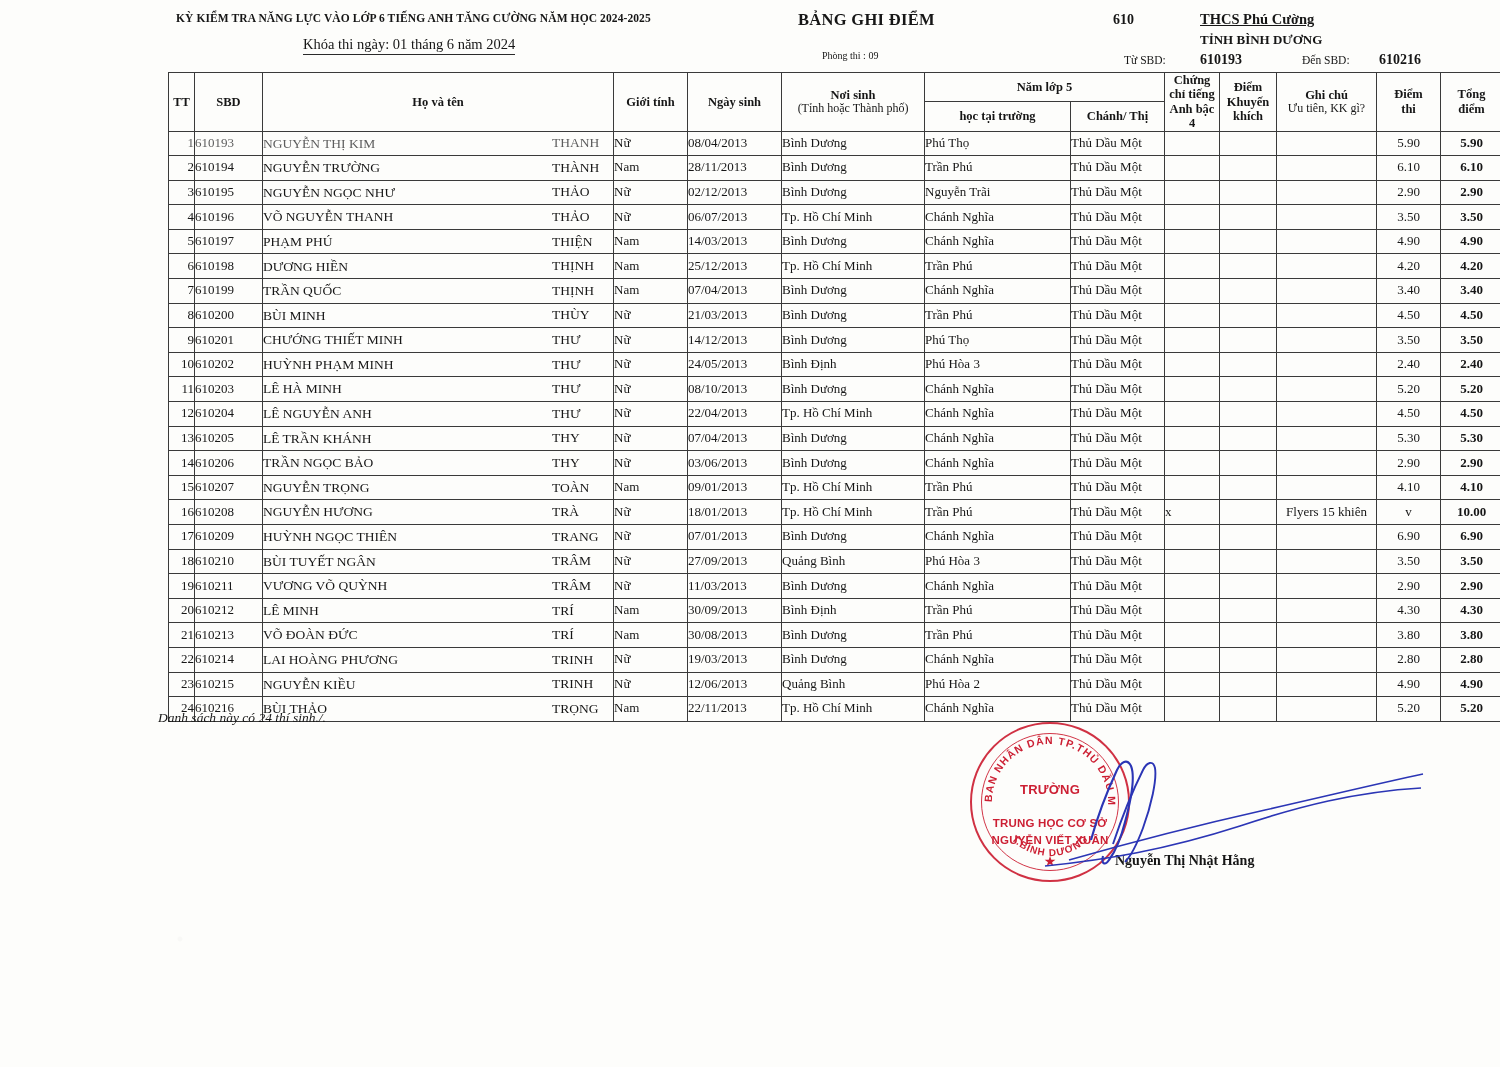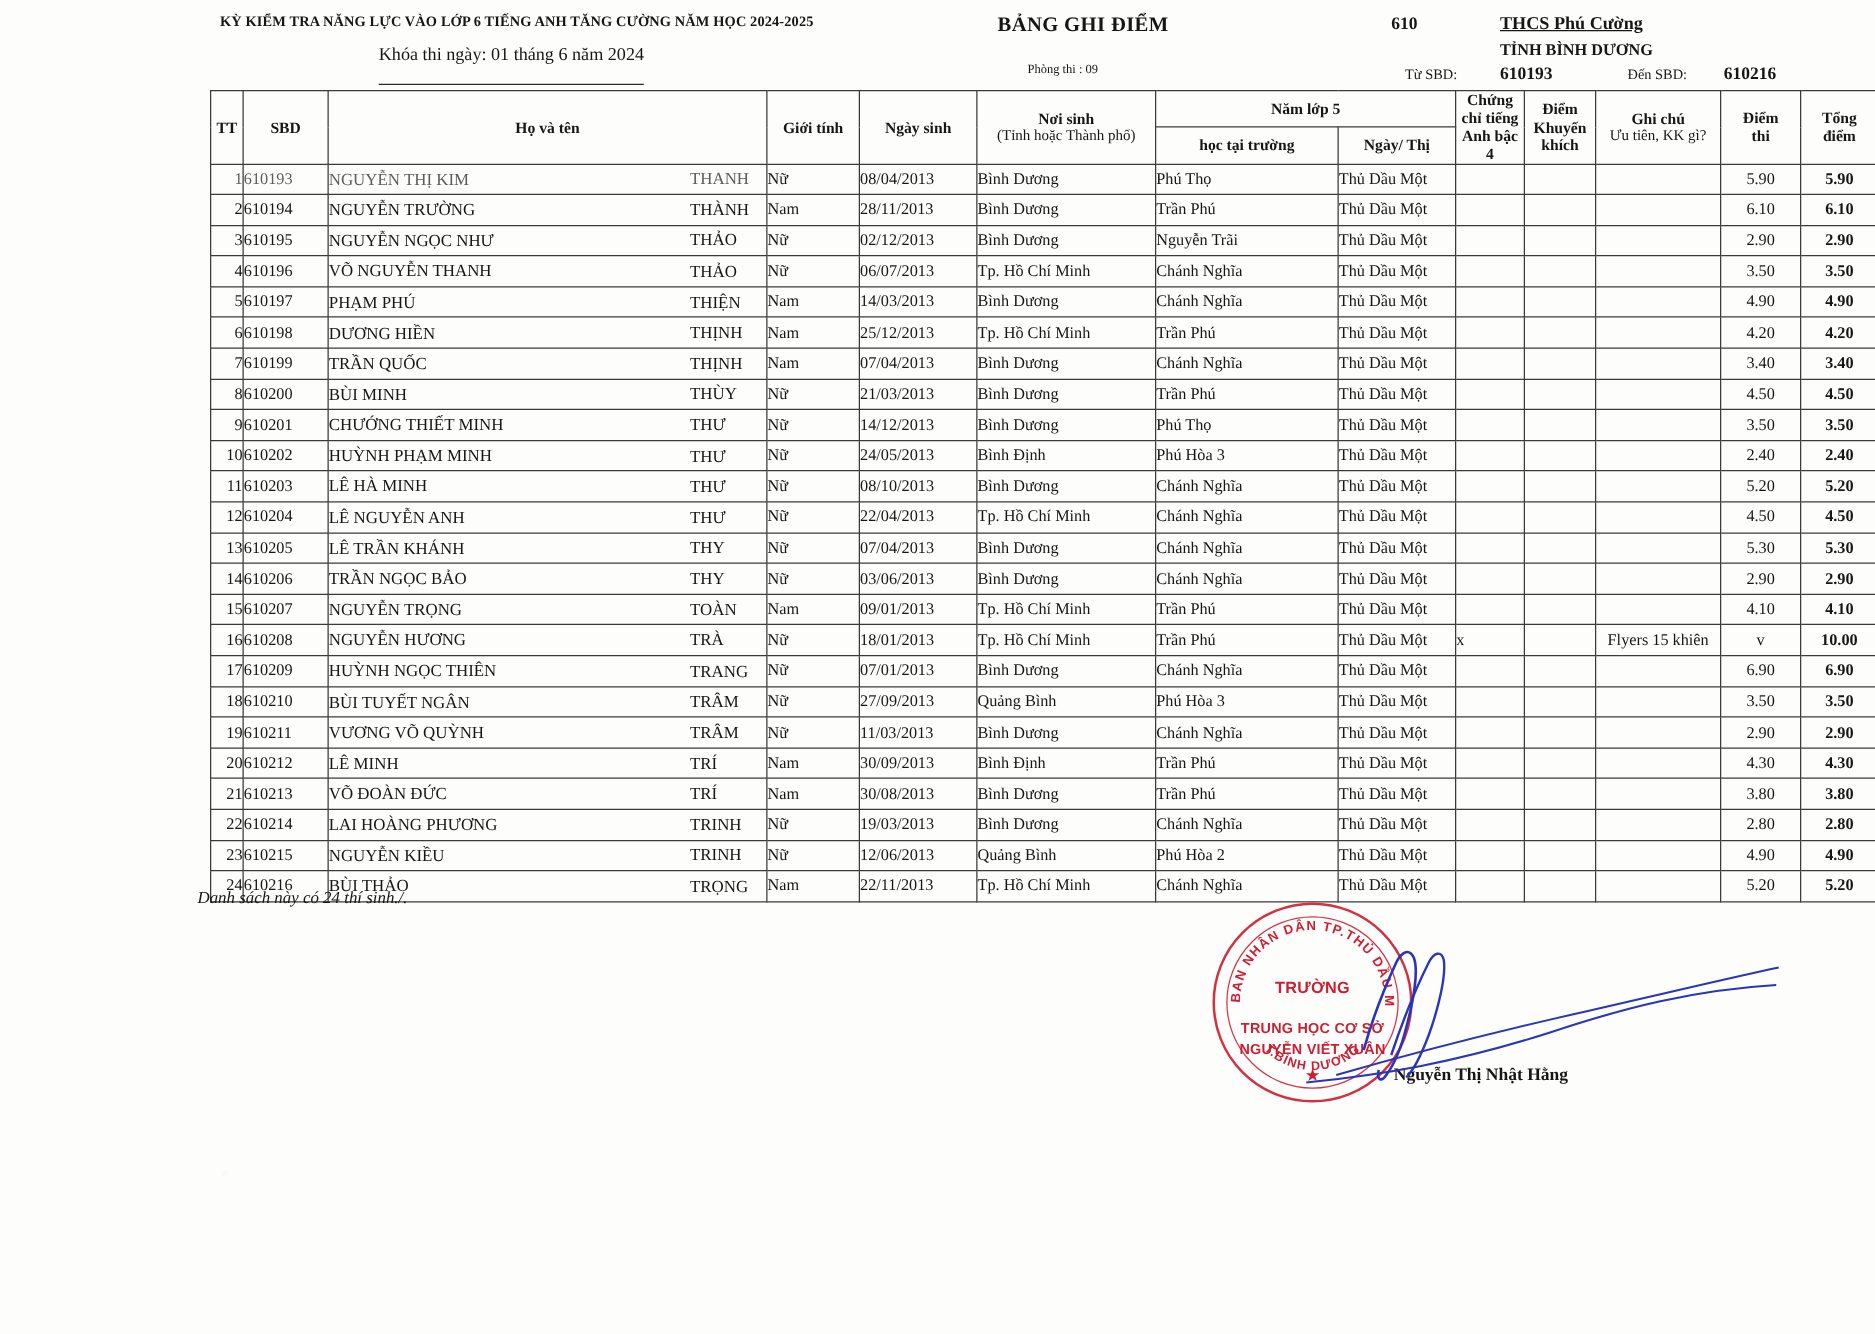--- a/index.html
+++ b/index.html
@@ -25,21 +25,21 @@
   .hdr{position:absolute;left:0;top:0;width:1214px;height:70px;}
   .h-title-left{
     position:absolute;left:176px;top:12px;width:470px;
     font-size:11.5px;font-weight:bold;letter-spacing:.1px;
     white-space:nowrap;
   }
   .h-khoathi{
     position:absolute;left:303px;top:36px;
     font-size:14.5px;
     border-bottom:1.2px solid #2a2a2a;
-    padding-bottom:14px;
+    padding-bottom:1px;
     white-space:nowrap;
   }
   .h-bang{
     position:absolute;left:798px;top:10px;
     font-size:16.5px;font-weight:bold;letter-spacing:.3px;
     white-space:nowrap;
   }
   .h-phongthi{
     position:absolute;left:822px;top:50px;
     font-size:10px;font-weight:normal;white-space:nowrap;
@@ -213,21 +213,21 @@
             <div>Điểm</div>
             <div>thi</div>
           </th>
           <th rowspan="2">
             <div>Tổng</div>
             <div>điểm</div>
           </th>
         </tr>
         <tr class="grp">
           <th class="th-sub">học tại trường</th>
-          <th class="th-sub">Ngày/ Thị</th>
+          <th class="th-sub">Chánh/ Thị</th>
         </tr>
       </thead>
       <tbody id="tbody">
           <tr>
             <td class="c-tt">1</td>
             <td class="c-sbd">610193</td>
             <td class="c-name"><span>NGUYỄN THỊ KIM</span><span class="ln">THANH</span></td>
             <td class="c-gt">Nữ</td>
             <td class="c-dob">08/04/2013</td>
             <td class="c-bp">Bình Dương</td>

